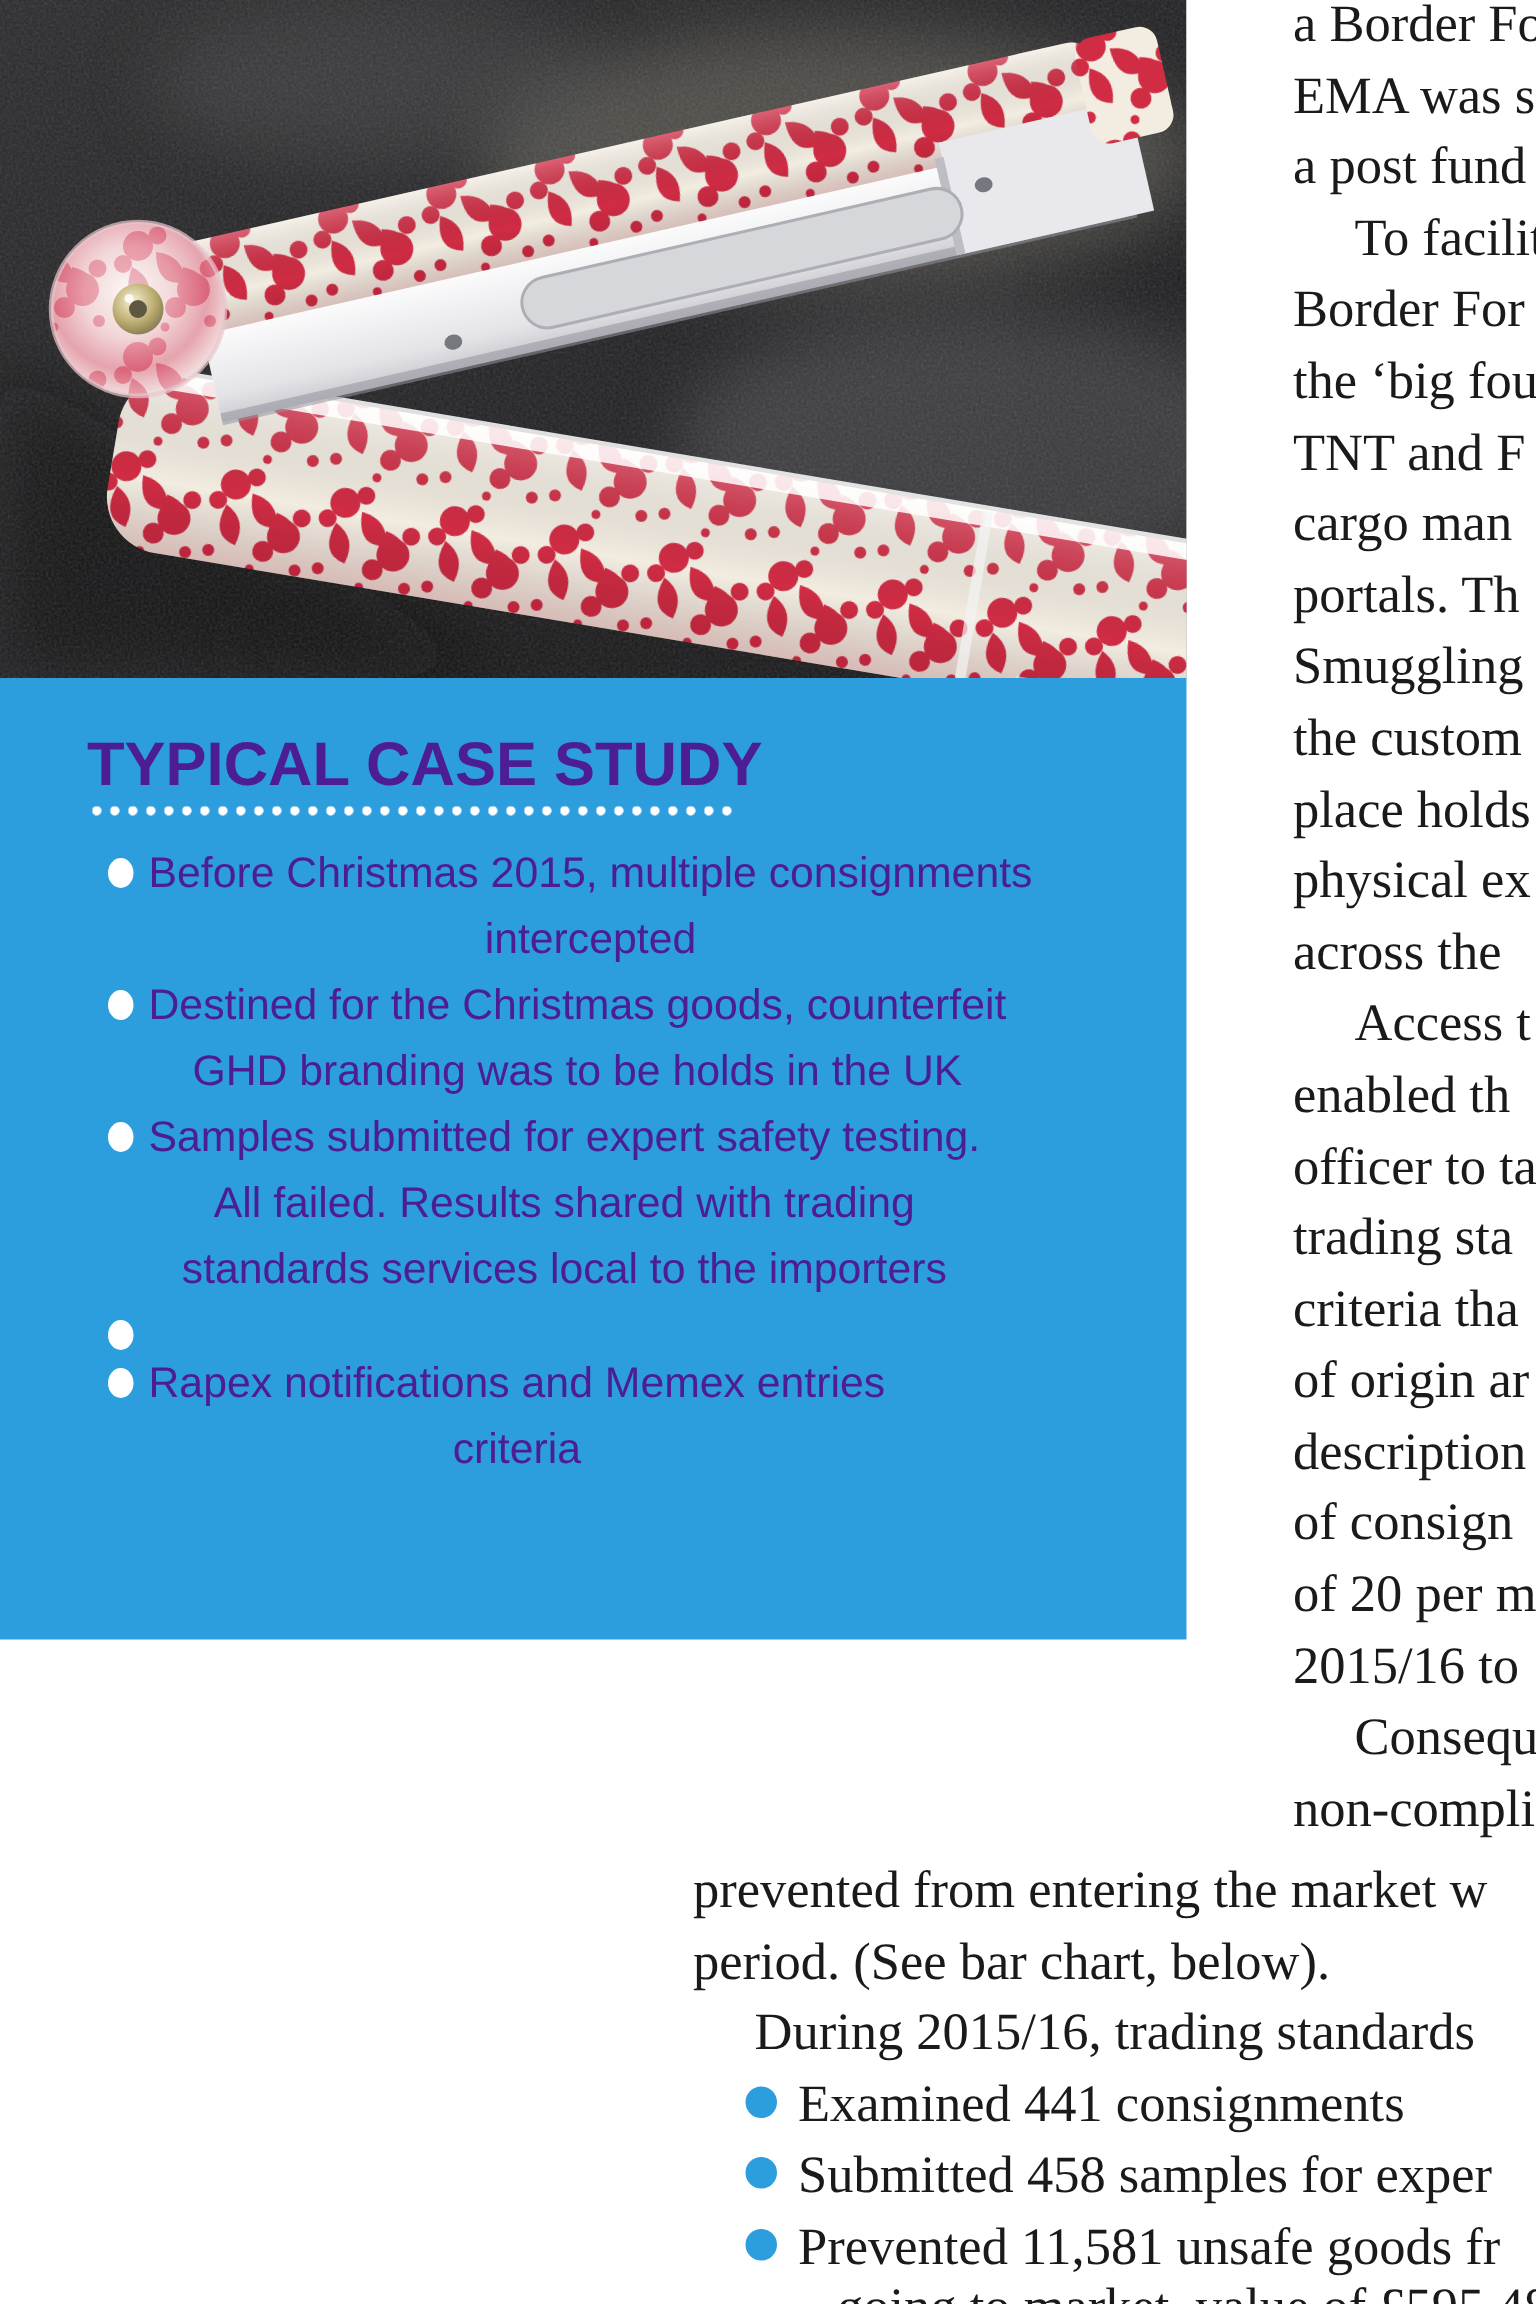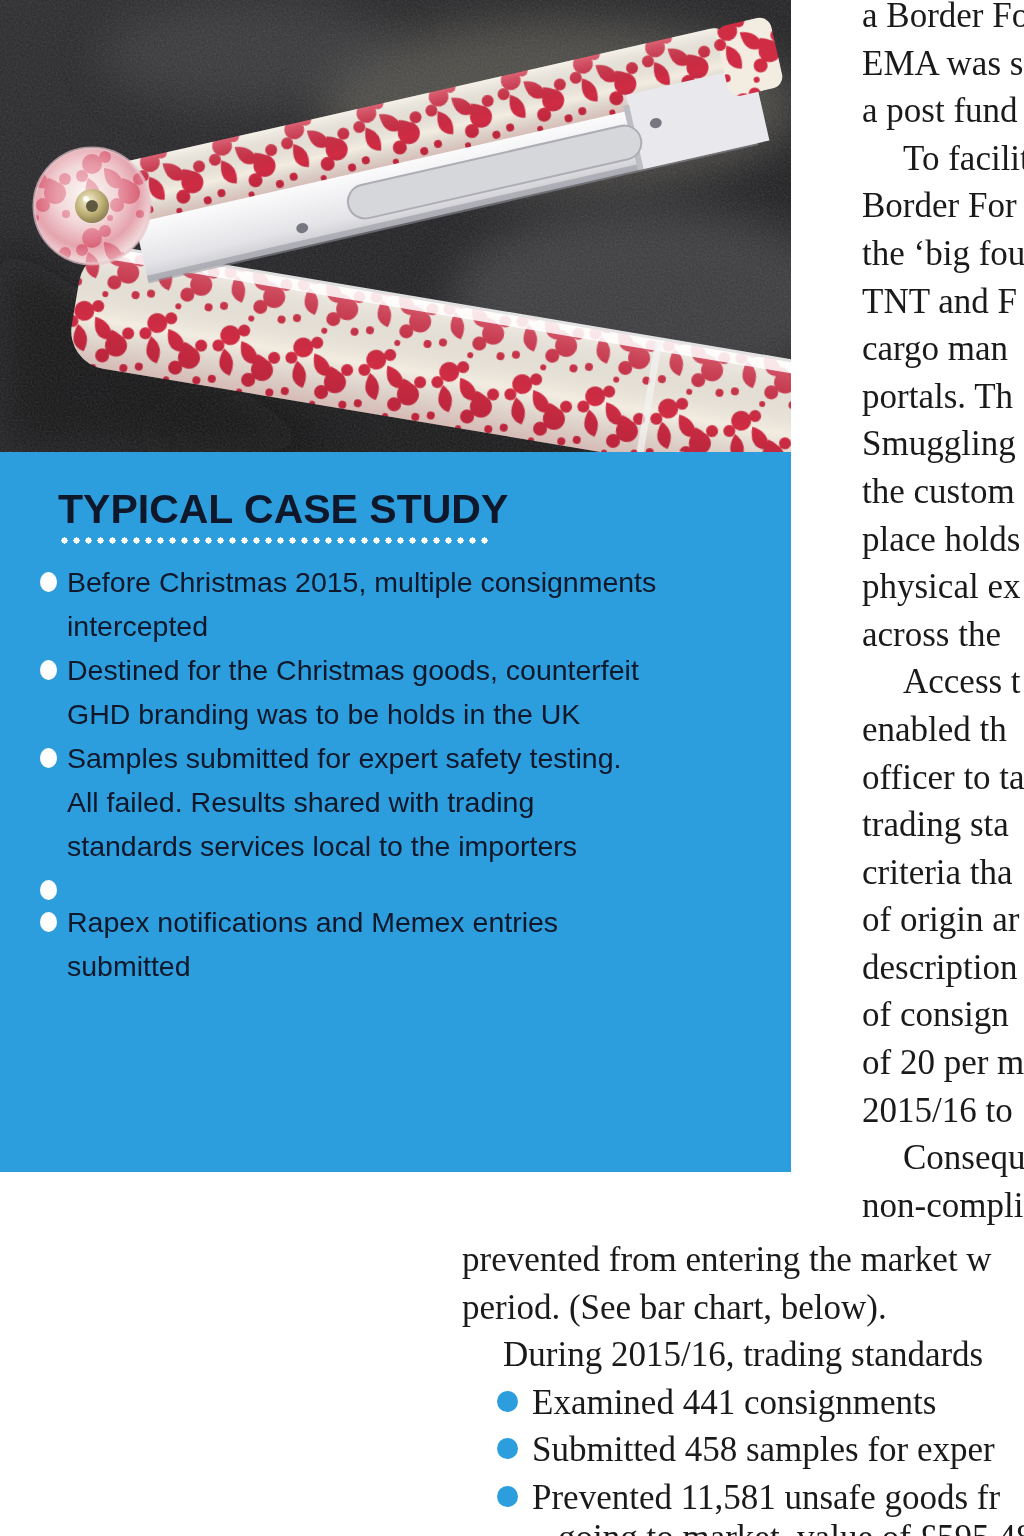--- a/index.html
+++ b/index.html
@@ -7,34 +7,35 @@
     position:relative;width:1024px;height:1536px;overflow:hidden;
     background:#ffffff;font-family:"Liberation Serif",serif;
   }
 
   
   .photo{position:absolute;left:0;top:0;width:791px;height:452px;overflow:hidden;}
   .photo svg{display:block;}
 
   
   .case-study{
-    position:absolute;left:0;top:452px;width:791px;height:720px;
-    background:#2D9EDD;color:#0f172a;
+    position:absolute;left:0;top:452px;width:791px;height:641px;
+    background:#2D9EDD;color:#4c1d95;
     font-family:"Liberation Sans",sans-serif;
+    text-align:center;
   }
   .cs-title{
     position:absolute;left:58px;top:37px;margin:0;
     font-size:41px;line-height:1;font-weight:bold;letter-spacing:0px;
   }
   .cs-dotted{
     position:absolute;left:61px;top:85px;width:428px;height:8px;
     background-image:radial-gradient(circle at 3.5px 3.5px,#ffffff 0 3px,rgba(0,0,0,0) 3.2px);
     background-size:12px 8px;background-repeat:repeat-x;
   }
-  .cs-list{position:absolute;left:40px;top:108px;width:700px;margin:0;padding:0;list-style:none;}
+  .cs-list{position:absolute;left:72px;top:108px;width:700px;margin:0;padding:0;list-style:none;}
   .cs-item{display:flex;margin:0;padding:0;}
   .cs-dot{
     flex:0 0 auto;width:17px;height:20px;border-radius:50%;
     background:#ffffff;margin:12px 10px 0 0;
   }
   .cs-lines{font-size:28.5px;line-height:44px;font-weight:500;}
   .cs-lines div{white-space:nowrap;}
 
   
   .right-col{
@@ -195,21 +196,21 @@
           <div>standards services local to the importers</div>
         </div>
       </li>
       <li class="cs-item">
         <span class="cs-dot"></span>
       </li>
       <li class="cs-item">
         <span class="cs-dot"></span>
         <div class="cs-lines">
           <div>Rapex notifications and Memex entries</div>
-          <div>submitted</div>
+          <div>criteria</div>
         </div>
       </li>
     </ul>
   </section>
 
   <aside class="right-col">
     <div class="ln">a Border Fo</div>
     <div class="ln">EMA was s</div>
     <div class="ln">a post fund</div>
     <div class="ln indent">To facilit</div>

